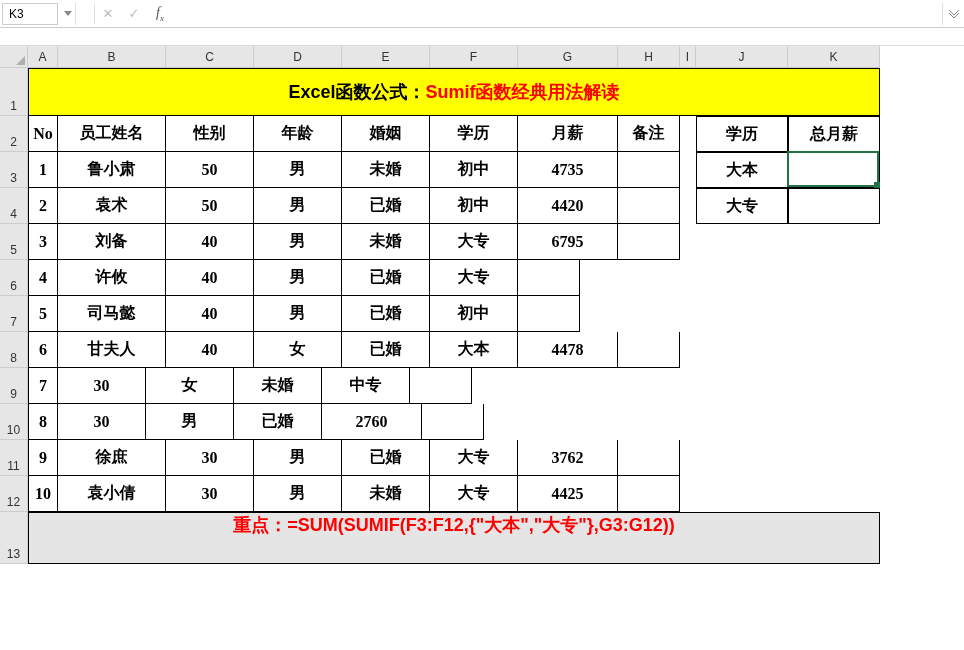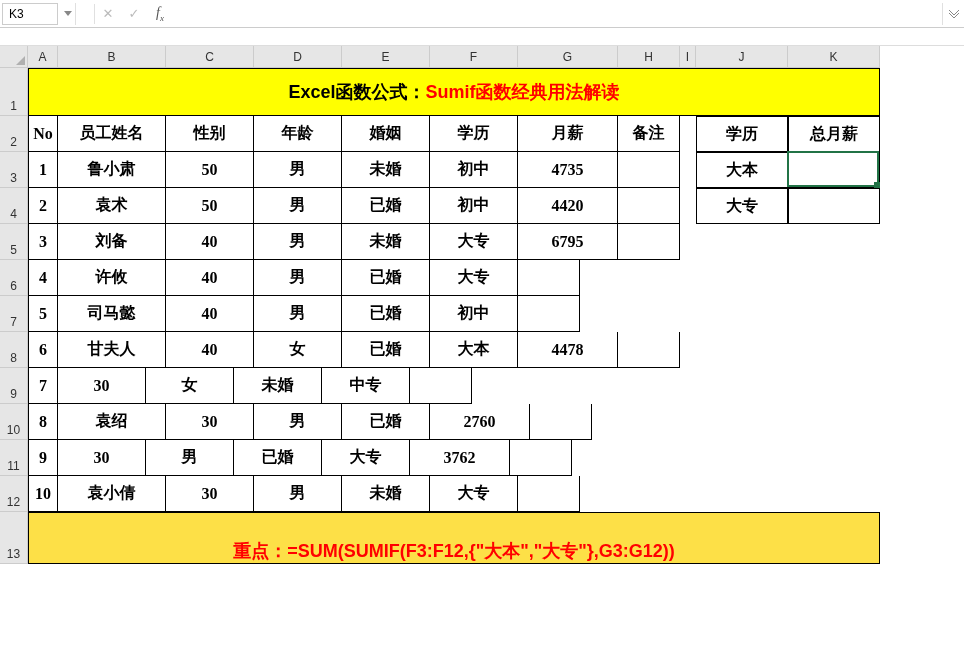--- a/index.html
+++ b/index.html
@@ -132,25 +132,25 @@
     }
     .bordered .cell { border-right: 1px solid #000; border-bottom: 1px solid #000; }
     .bordered .cell:first-child { border-left: 1px solid #000; }
     .black-title {
       background: yellow;
       color: #000;
       font-size: 18px;
       border: 1px solid #000;
     }
     .yellow-banner {
-      background: #fde047;
+      background: #e5e5e5;
       font-size: 18px;
       border: 1px solid #000;
       display: flex;
-      align-items: flex-end;
+      align-items: flex-start;
       justify-content: center;
     }
     .red-text { color: #ff0000; }
     .black-text { color: #000; }
     .side-cell {
       border: 1px solid #000;
       display: flex;
       align-items: center;
       justify-content: center;
       font-size: 16px;
@@ -334,49 +334,50 @@
           <div class="cell" style="width: 88px;">女</div>
           <div class="cell" style="width: 88px;">未婚</div>
           <div class="cell" style="width: 88px;">中专</div>
           <div class="cell" style="width: 62px;"></div>
           <div style="width: 16px;"></div>
           <div style="width: 92px;"></div>
           <div style="width: 92px;"></div>
         </div>
         <div class="data-row bordered" style="height: 36px;">
           <div class="cell" style="width: 30px;">8</div>
-          <div class="cell" style="width: 108px;">袁绍</div>
           <div class="cell" style="width: 88px;">30</div>
           <div class="cell" style="width: 88px;">男</div>
           <div class="cell" style="width: 88px;">已婚</div>
           <div class="cell" style="width: 100px;">2760</div>
           <div class="cell" style="width: 62px;"></div>
           <div style="width: 16px;"></div>
           <div style="width: 92px;"></div>
           <div style="width: 92px;"></div>
         </div>
         <div class="data-row bordered" style="height: 36px;">
           <div class="cell" style="width: 30px;">9</div>
+          <div class="cell" style="width: 108px;">徐庶</div>
           <div class="cell" style="width: 88px;">30</div>
           <div class="cell" style="width: 88px;">男</div>
           <div class="cell" style="width: 88px;">已婚</div>
           <div class="cell" style="width: 88px;">大专</div>
           <div class="cell" style="width: 100px;">3762</div>
           <div class="cell" style="width: 62px;"></div>
           <div style="width: 16px;"></div>
           <div style="width: 92px;"></div>
           <div style="width: 92px;"></div>
         </div>
         <div class="data-row bordered" style="height: 36px;">
           <div class="cell" style="width: 30px;">10</div>
           <div class="cell" style="width: 108px;">袁小倩</div>
           <div class="cell" style="width: 88px;">30</div>
           <div class="cell" style="width: 88px;">男</div>
           <div class="cell" style="width: 88px;">未婚</div>
           <div class="cell" style="width: 88px;">大专</div>
+          <div class="cell" style="width: 100px;">4425</div>
           <div class="cell" style="width: 62px;"></div>
           <div style="width: 16px;"></div>
           <div style="width: 92px;"></div>
           <div style="width: 92px;"></div>
         </div>
         <div class="data-row" style="height: 52px;">
           <div class="yellow-banner" style="width: 852px; height: 100%; font-weight: bold;">
             <span class="red-text">重点：</span>
             <span class="red-text">=SUM(SUMIF(F3:F12,{"大本","大专"},G3:G12))</span>
           </div>

